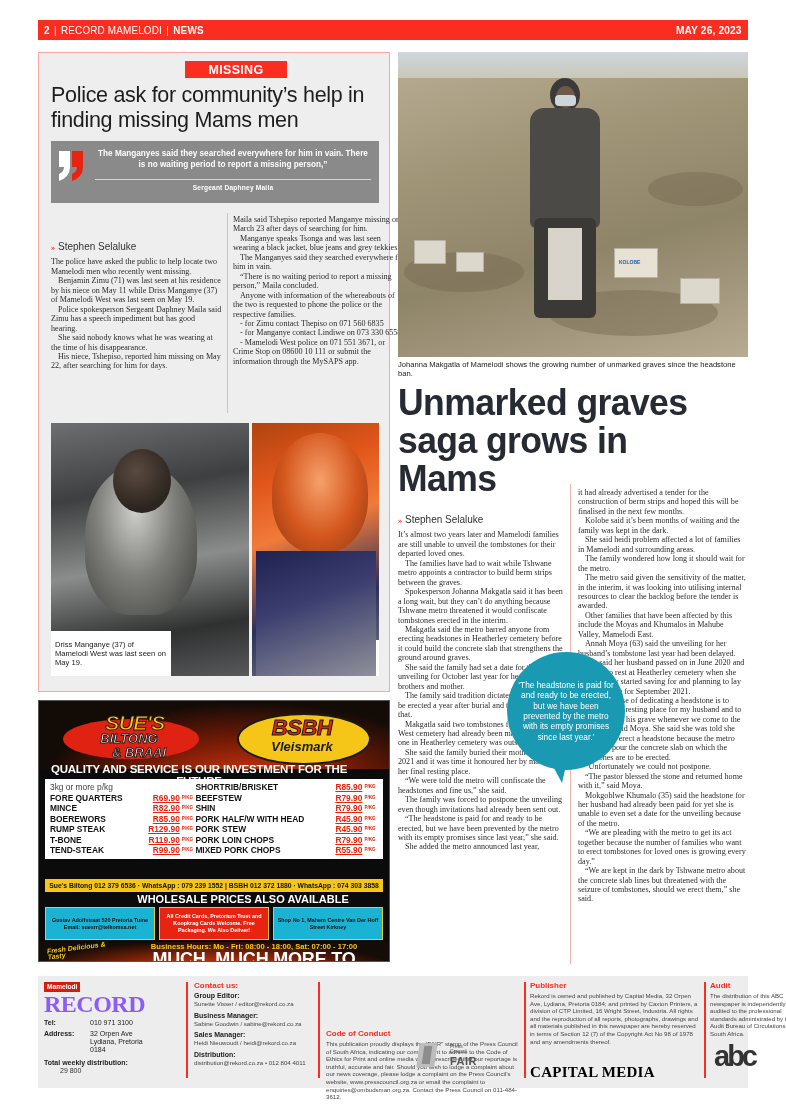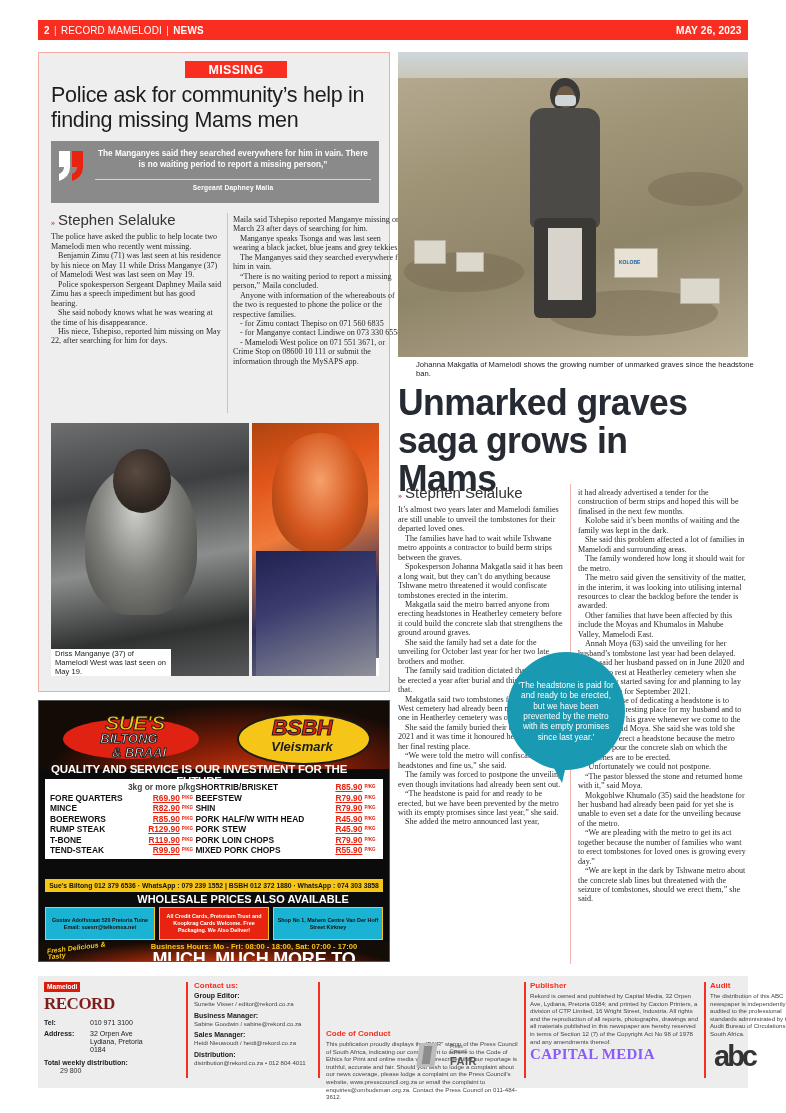--- a/index.html
+++ b/index.html
@@ -19,58 +19,58 @@
   .lead-head{position:absolute;left:12px;top:30px;width:330px;font-family:"Liberation Sans",sans-serif;font-size:21.5px;line-height:25px;color:#1d1d1d;font-weight:400;letter-spacing:-.3px;}
 
   .pull{position:absolute;left:12px;top:88px;width:328px;height:62px;background:#8a8a8a;color:#fff;box-sizing:border-box;}
   .pull .qmark{position:absolute;left:6px;top:8px;width:28px;height:34px;}
   .pull .ptxt{position:absolute;left:44px;top:8px;width:276px;font-size:8.2px;line-height:10.5px;font-weight:bold;text-align:center;}
   .pull .pline{position:absolute;left:44px;top:38px;width:276px;height:1px;background:#d6d6d6;}
   .pull .pattr{position:absolute;left:44px;top:43px;width:276px;font-size:6.6px;font-weight:bold;text-align:center;letter-spacing:.2px;}
 
   .byline{display:flex;align-items:baseline;gap:4px;font-size:8.6px;color:#222;margin-bottom:5px;}
   .byline .arrows{color:#fa2d21;font-size:8px;font-weight:bold;letter-spacing:-1px;}
-  .byline .nm{font-family:"Liberation Sans",sans-serif;font-size:15px;color:#333;}
+  .byline .nm{font-family:"Liberation Sans",sans-serif;font-size:10px;color:#333;margin-top:27px;}
 
   .col{position:absolute;font-family:"Liberation Serif",serif;font-size:8.1px;line-height:9.45px;color:#2b2b2b;text-align:left;}
   .col p{margin:0;text-indent:7px;}
   .col p.first{text-indent:0;}
 
   .lc1{left:12px;top:162px;width:172px;}
   .lc2{left:194px;top:162px;width:172px;}
   .lcdiv{position:absolute;left:188px;top:160px;width:1px;height:200px;background:#f1b3ad;}
 
   
   .photo-row{position:absolute;left:12px;top:370px;width:328px;height:253px;display:flex;gap:3px;}
   .ph{position:relative;overflow:hidden;}
   .ph1{width:198px;height:253px;background:linear-gradient(170deg,#6d6f70 0%,#3d3f40 28%,#8b8d8c 55%,#2f3131 80%,#57595a 100%);}
   .ph1::before{content:"";position:absolute;left:34px;top:42px;width:112px;height:150px;border-radius:48% 48% 40% 40%;background:radial-gradient(ellipse at 45% 30%,#cfcfcc 0%,#7e7e7a 45%,#3a3b39 100%);}
   .ph1::after{content:"";position:absolute;left:62px;top:26px;width:58px;height:64px;border-radius:50%;background:radial-gradient(circle at 40% 35%,#5a4a40 0%,#2b241f 70%);}
   .ph2{width:127px;height:253px;background:linear-gradient(160deg,#b0440f 0%,#e2561b 22%,#f07b3a 42%,#2d2f5a 70%,#7c7d86 100%);}
   .ph2::before{content:"";position:absolute;left:20px;top:10px;width:96px;height:120px;border-radius:50% 50% 44% 44%;background:radial-gradient(ellipse at 50% 40%,#f7a06a 0%,#d4561d 55%,#8d3a12 100%);}
   .ph2::after{content:"";position:absolute;left:4px;top:128px;width:120px;height:125px;background:linear-gradient(160deg,#1f2150 0%,#3a3d6e 40%,#8f9099 100%);}
-  .cap{position:absolute;background:#fff;color:#1a1a1a;font-size:7.6px;line-height:9px;padding:0 4px;box-sizing:border-box;}
+  .cap{position:absolute;background:#fff;color:#1a1a1a;font-size:7.6px;line-height:9px;padding:9px 4px;box-sizing:border-box;}
   .cap1{left:0px;bottom:0px;width:120px;}
   .cap2{left:5px;bottom:0px;width:122px;}
 
   
   .grave{position:absolute;left:398px;top:52px;width:350px;height:305px;overflow:hidden;background:#b9ad96;}
   .sky{position:absolute;left:0;top:0;width:350px;height:30px;background:linear-gradient(#cfd6dc,#c8c5b4);}
   .ground{position:absolute;left:0;top:26px;width:350px;height:280px;background:linear-gradient(165deg,#b4a88f 0%,#a09477 30%,#8e8468 60%,#b7ab92 100%);}
   .mound{position:absolute;border-radius:50%;background:rgba(120,108,84,.5);}
   .person{position:absolute;left:128px;top:26px;width:78px;height:250px;}
   .p-head{position:absolute;left:24px;top:0;width:30px;height:34px;border-radius:50%;background:#3b3a38;}
   .p-face{position:absolute;left:30px;top:8px;width:19px;height:22px;border-radius:50%;background:#6d5a49;}
   .p-mask{position:absolute;left:29px;top:17px;width:21px;height:11px;border-radius:4px;background:#cfd6da;}
   .p-body{position:absolute;left:4px;top:30px;width:70px;height:120px;background:#4b4a47;border-radius:14px 14px 6px 6px;}
   .p-skirt{position:absolute;left:8px;top:140px;width:62px;height:100px;background:#3a3936;border-radius:6px;}
   .p-apron{position:absolute;left:22px;top:150px;width:34px;height:72px;background:#d8d4cb;}
   .tomb{position:absolute;background:#ddd8cc;border:1px solid #b9b2a2;}
   .tomb-lbl{position:absolute;font-size:5px;color:#444;}
-  .grave-cap{position:absolute;left:416px;top:360px;width:350px;font-size:7.6px;line-height:9.3px;color:#1a1a1a;}
+  .grave-cap{position:absolute;left:398px;top:360px;width:350px;font-size:7.6px;line-height:9.3px;color:#1a1a1a;}
 
   
   .rh{position:absolute;left:398px;top:384px;width:350px;font-family:"Liberation Sans Narrow","Liberation Sans",sans-serif;font-size:37px;line-height:38px;font-weight:bold;color:#262a33;letter-spacing:-.6px;transform:scaleX(.96);transform-origin:left top;}
 
   .rdiv{position:absolute;left:570px;top:484px;width:1px;height:480px;background:#f1b3ad;}
   .rc1{left:398px;top:488px;width:168px;}
   .rc2{left:578px;top:488px;width:168px;}
 
   
   .bubble{position:absolute;left:507px;top:652px;width:118px;height:118px;border-radius:50%;background:#199ab2;color:#fff;font-family:"Liberation Sans",sans-serif;font-size:8.3px;line-height:10.4px;text-align:center;display:flex;align-items:center;justify-content:center;padding:10px;box-sizing:border-box;z-index:5;}
@@ -87,50 +87,50 @@
   .bsbh{position:absolute;left:198px;top:8px;width:130px;height:56px;}
   .bsbh .oval{position:absolute;left:0;top:4px;width:130px;height:48px;border-radius:50%;background:#f5c518;border:2px solid #1a1a1a;}
   .bsbh .l1{position:absolute;left:0;top:6px;width:130px;text-align:center;font-size:22px;font-weight:bold;font-style:italic;color:#e02213;-webkit-text-stroke:1px #1a1a1a;letter-spacing:-.5px;}
   .bsbh .l2{position:absolute;left:0;top:30px;width:130px;text-align:center;font-size:13px;font-weight:bold;font-style:italic;color:#1a1a1a;}
   .ad-slogan{position:absolute;left:0;top:62px;width:320px;text-align:center;font-size:11.5px;font-weight:bold;color:#fff;letter-spacing:-.2px;}
   .ad-price{position:absolute;left:6px;top:78px;width:338px;background:#fff;padding:3px 5px;box-sizing:border-box;}
   .ptable{width:100%;border-collapse:collapse;font-size:8.4px;font-weight:bold;color:#111;}
   .ptable td{padding:0;line-height:10.5px;white-space:nowrap;}
   .ptable td.r{color:#e8230f;text-align:right;padding-left:6px;text-decoration:underline;}
   .ptable td.u{color:#e8230f;font-size:4.6px;padding-left:2px;}
-  .ptable td.hdr{font-weight:bold;color:#444;text-align:right;}
+  .ptable td.hdr{font-weight:normal;color:#444;}
   .ad-phones{position:absolute;left:6px;top:178px;width:338px;height:13px;background:#f5c518;color:#111;font-size:6.8px;font-weight:bold;display:flex;align-items:center;justify-content:center;}
   .ad-whole{position:absolute;left:0;top:192px;width:408px;text-align:center;font-size:11px;font-weight:bold;color:#fff;}
   .ad-boxes{position:absolute;left:6px;top:206px;width:338px;height:33px;display:flex;gap:4px;}
   .abx{flex:1;border:1px solid #f5c518;display:flex;align-items:center;justify-content:center;text-align:center;font-size:5.4px;font-weight:bold;line-height:7px;padding:1px;box-sizing:border-box;}
   .abx.cyan{background:#1bb3d4;color:#111;}
   .abx.red{background:#e8230f;color:#fff;}
   .ad-bottom{position:absolute;left:0;top:241px;width:350px;height:21px;background:radial-gradient(ellipse at 50% 140%,#e04a12 0%,#8a2408 40%,#140c06 75%);}
   .ad-fresh{position:absolute;left:8px;top:2px;width:76px;font-size:7px;font-style:italic;font-weight:bold;color:#f5c518;line-height:6px;transform:rotate(-7deg);}
   .ad-hours{position:absolute;left:84px;top:0px;width:262px;text-align:center;font-size:7.6px;font-weight:bold;color:#f5c518;}
   .ad-much{position:absolute;left:84px;top:7px;width:262px;text-align:center;font-size:18px;font-weight:bold;color:#fff;letter-spacing:-.2px;}
 
   
   .footer{position:absolute;left:38px;top:976px;width:710px;height:112px;background:#ededed;box-sizing:border-box;}
   .fcol{position:absolute;top:6px;height:100px;box-sizing:border-box;font-size:6.3px;line-height:8px;color:#333;}
   .fbar{position:absolute;top:6px;width:1.5px;height:96px;background:#fa2d21;}
   .fh{color:#fa2d21;font-weight:bold;font-size:8px;margin-bottom:2px;}
   .fsub{font-weight:bold;font-size:7px;color:#222;}
   .fsmall{font-size:6.1px;color:#444;line-height:7.6px;}
   .rec-mast{font-size:6.6px;font-weight:bold;color:#fff;background:#d81c0c;display:inline-block;padding:1px 3px;}
-  .rec-word{font-family:"Liberation Serif",serif;font-size:17px;font-weight:bold;color:#7f1d1d;letter-spacing:-.5px;line-height:24px;}
+  .rec-word{font-family:"Liberation Serif",serif;font-size:24px;font-weight:bold;color:#8b5cf6;letter-spacing:-.5px;line-height:24px;}
   .frow{display:flex;gap:4px;margin-top:3px;}
   .frow .k{font-weight:bold;font-size:7px;color:#222;width:42px;flex:0 0 42px;}
   .frow .v{font-size:7px;color:#222;}
   .fair{position:absolute;left:380px;top:62px;width:62px;height:34px;display:flex;align-items:center;gap:14px;}
   .fair-sq{width:18px;height:24px;background:#bdbdbd;transform:skewX(-8deg);position:relative;}
   .fair-sq::after{content:"";position:absolute;left:5px;top:3px;width:8px;height:18px;background:#8d8d8d;}
   .fair-t1{font-size:5px;color:#555;line-height:5.5px;}
   .fair-t2{font-size:11px;font-weight:bold;color:#555;letter-spacing:.5px;}
-  .capital{position:absolute;left:492px;top:70px;font-family:"Liberation Serif",serif;font-size:15px;font-weight:bold;color:#8b5cf6;letter-spacing:.3px;text-align:center;}
+  .capital{position:absolute;left:492px;top:88px;font-family:"Liberation Serif",serif;font-size:15px;font-weight:bold;color:#000000;letter-spacing:.3px;text-align:center;}
   .abc{position:absolute;left:676px;top:64px;font-family:"Liberation Sans",sans-serif;font-size:29px;font-weight:bold;color:#333;letter-spacing:-3px;}
 </style>
 </head>
 <body>
 
 <div class="page">
 
   <div class="topbar">
     <div class="topbar-left">
       <span>2</span>
@@ -245,21 +245,21 @@
         <p>The family was forced to postpone the unveiling even though invitations had already been sent out.</p>
         <p>“The headstone is paid for and ready to be erected, but we have been prevented by the metro with its empty promises since last year,” she said.</p>
         <p>She added the metro announced last year,</p>
       </div>
   </div>
 
   <div class="col rc2">
     <div>
         <p class="first">it had already advertised a tender for the construction of berm strips and hoped this will be finalised in the next few months.</p>
         <p>Kolobe said it’s been months of waiting and the family was kept in the dark.</p>
-        <p>She said this problem affected a lot of families in Mamelodi and surrounding areas.</p>
+        <p>She said heidi problem affected a lot of families in Mamelodi and surrounding areas.</p>
         <p>The family wondered how long it should wait for the metro.</p>
         <p>The metro said given the sensitivity of the matter, in the interim, it was looking into utilising internal resources to clear the backlog before the tender is awarded.</p>
         <p>Other families that have been affected by this include the Moyas and Khumalos in Mahube Valley, Mamelodi East.</p>
         <p>Annah Moya (63) said the unveiling for her husband’s tombstone last year had been delayed.</p>
         <p>She said her husband passed on in June 2020 and was laid to rest at Heatherley cemetery when she immediately started saving for and planning to lay the headstone for September 2021.</p>
         <p>“The purpose of dedicating a headstone is to mark the final resting place for my husband and to easily identify his grave whenever we come to the cemetery,” said Moya. She said she was told she could not to erect a headstone because the metro had yet to pour the concrete slab on which the headstones are to be erected.</p>
         <p>“Unfortunately we could not postpone.</p>
         <p>“The pastor blessed the stone and returned home with it,” said Moya.</p>
         <p>Mokgoblwe Khumalo (35) said the headstone for her husband had already been paid for yet she is unable to even set a date for the unveiling because of the metro.</p>
         <p>“We are pleading with the metro to get its act together because the number of families who want to erect tombstones for loved ones is growing every day.”</p>

